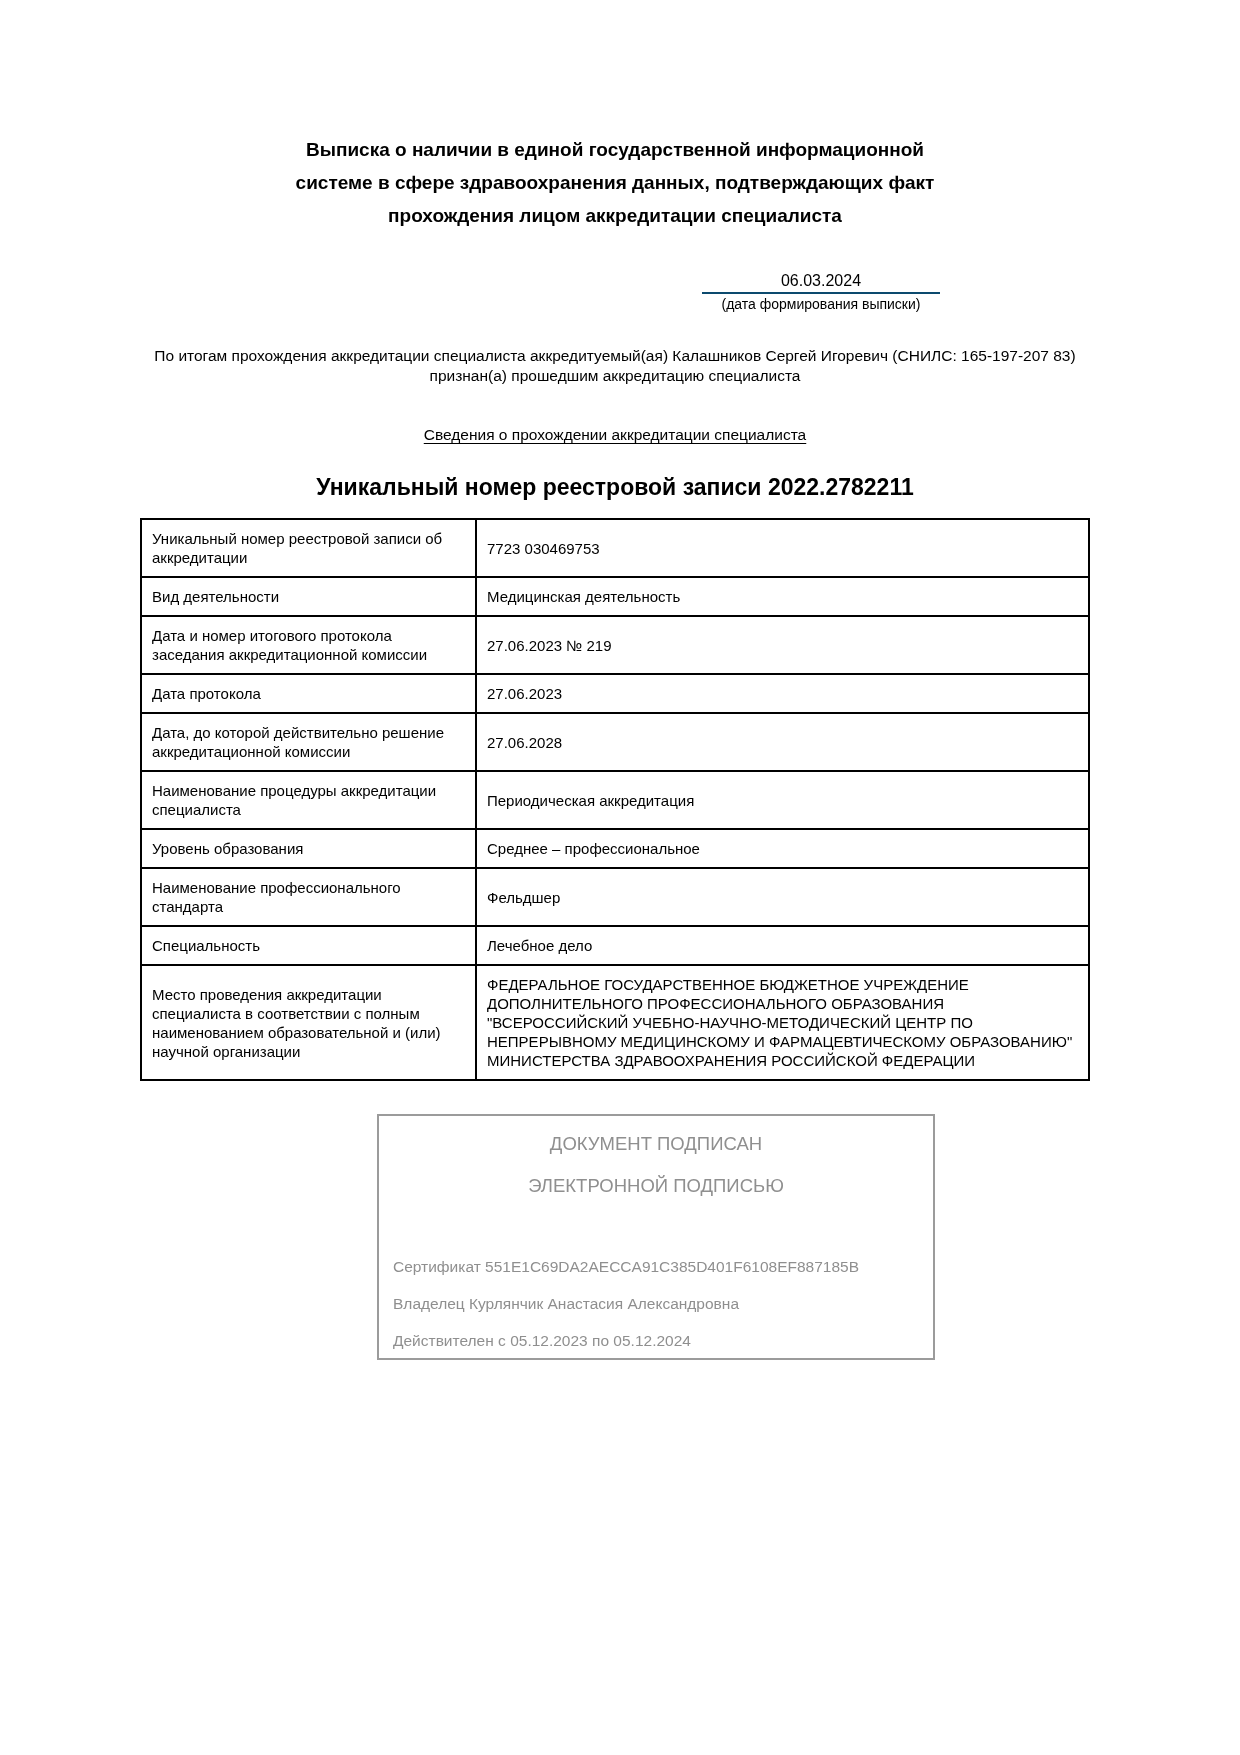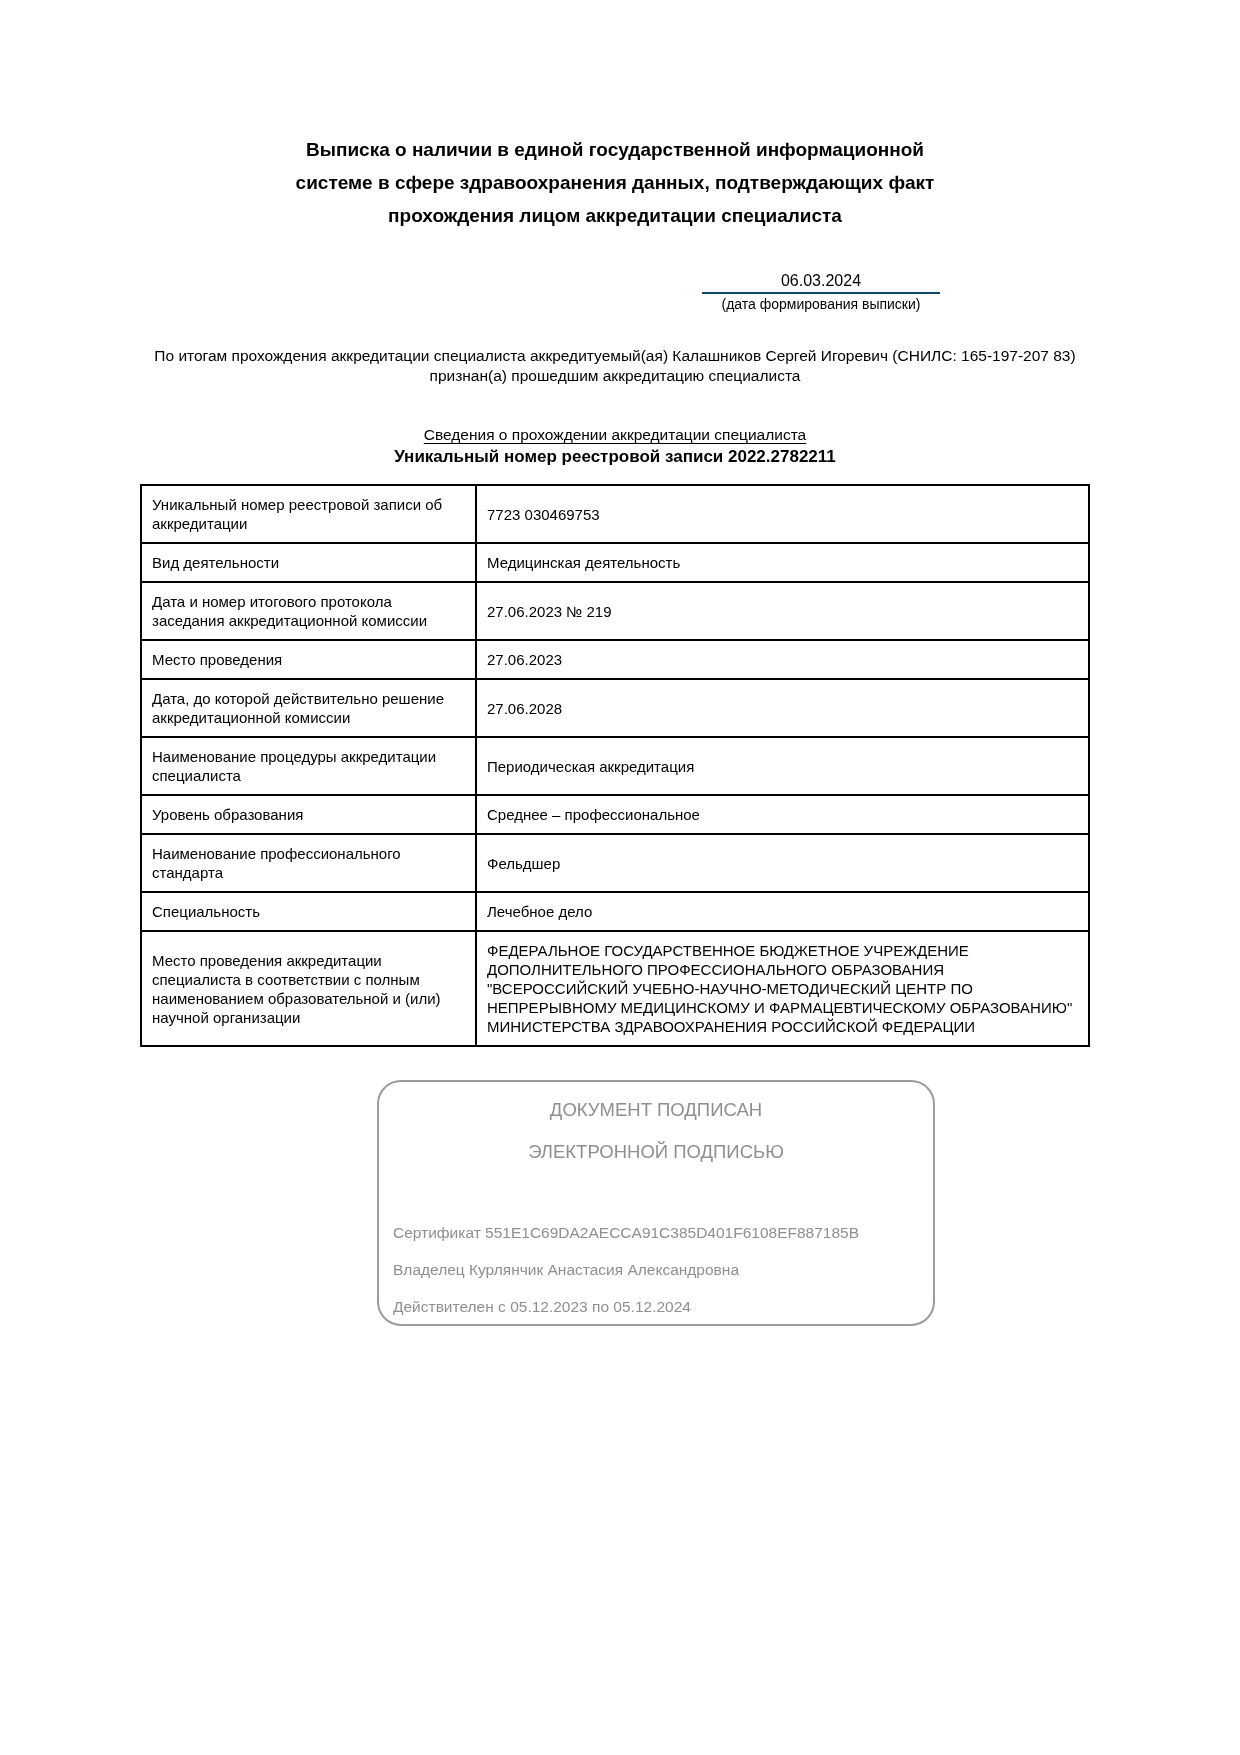--- a/index.html
+++ b/index.html
@@ -50,23 +50,23 @@
     line-height: 20px;
   }
   .section-heading {
     margin-top: 40px;
     text-align: center;
     font-size: 15.5px;
     text-decoration: underline;
     text-underline-offset: 3px;
   }
   .registry-heading {
-    margin-top: 3px;
+    margin-top: 30px;
     text-align: center;
-    font-size: 17px;
+    font-size: 23px;
     font-weight: bold;
   }
   table.acc-table {
     margin-top: 17px;
     width: 100%;
     border-collapse: collapse;
   }
   table.acc-table td {
     border: 2px solid #000;
     font-size: 15px;
@@ -125,21 +125,21 @@
         </tr>
         <tr>
           <td class="lbl">Вид деятельности</td>
           <td class="val">Медицинская деятельность</td>
         </tr>
         <tr>
           <td class="lbl">Дата и номер итогового протокола заседания аккредитационной комиссии</td>
           <td class="val">27.06.2023 № 219</td>
         </tr>
         <tr>
-          <td class="lbl">Место проведения</td>
+          <td class="lbl">Дата протокола</td>
           <td class="val">27.06.2023</td>
         </tr>
         <tr>
           <td class="lbl">Дата, до которой действительно решение аккредитационной комиссии</td>
           <td class="val">27.06.2028</td>
         </tr>
         <tr>
           <td class="lbl">Наименование процедуры аккредитации специалиста</td>
           <td class="val">Периодическая аккредитация</td>
         </tr>
@@ -155,21 +155,21 @@
           <td class="lbl">Специальность</td>
           <td class="val">Лечебное дело</td>
         </tr>
         <tr>
           <td class="lbl">Место проведения аккредитации специалиста в соответствии с полным наименованием образовательной и (или) научной организации</td>
           <td class="val">ФЕДЕРАЛЬНОЕ ГОСУДАРСТВЕННОЕ БЮДЖЕТНОЕ УЧРЕЖДЕНИЕ ДОПОЛНИТЕЛЬНОГО ПРОФЕССИОНАЛЬНОГО ОБРАЗОВАНИЯ "ВСЕРОССИЙСКИЙ УЧЕБНО-НАУЧНО-МЕТОДИЧЕСКИЙ ЦЕНТР ПО НЕПРЕРЫВНОМУ МЕДИЦИНСКОМУ И ФАРМАЦЕВТИЧЕСКОМУ ОБРАЗОВАНИЮ" МИНИСТЕРСТВА ЗДРАВООХРАНЕНИЯ РОССИЙСКОЙ ФЕДЕРАЦИИ</td>
         </tr>
       </tbody>
   </table>
 
-  <div class="sign-box" style="border-color: rgb(155, 155, 155); color: rgb(143, 143, 143); border-radius: 24px;">
+  <div class="sign-box" style="border-color: rgb(155, 155, 155); color: rgb(143, 143, 143);">
     <div class="sign-title">ДОКУМЕНТ ПОДПИСАН</div>
     <div class="sign-title">ЭЛЕКТРОННОЙ ПОДПИСЬЮ</div>
     <div class="sign-detail first">Сертификат 551E1C69DA2AECCA91C385D401F6108EF887185B</div>
     <div class="sign-detail">Владелец Курлянчик Анастасия Александровна</div>
     <div class="sign-detail">Действителен с 05.12.2023 по 05.12.2024</div>
   </div>
 
 </div>
 
 </body></html>

